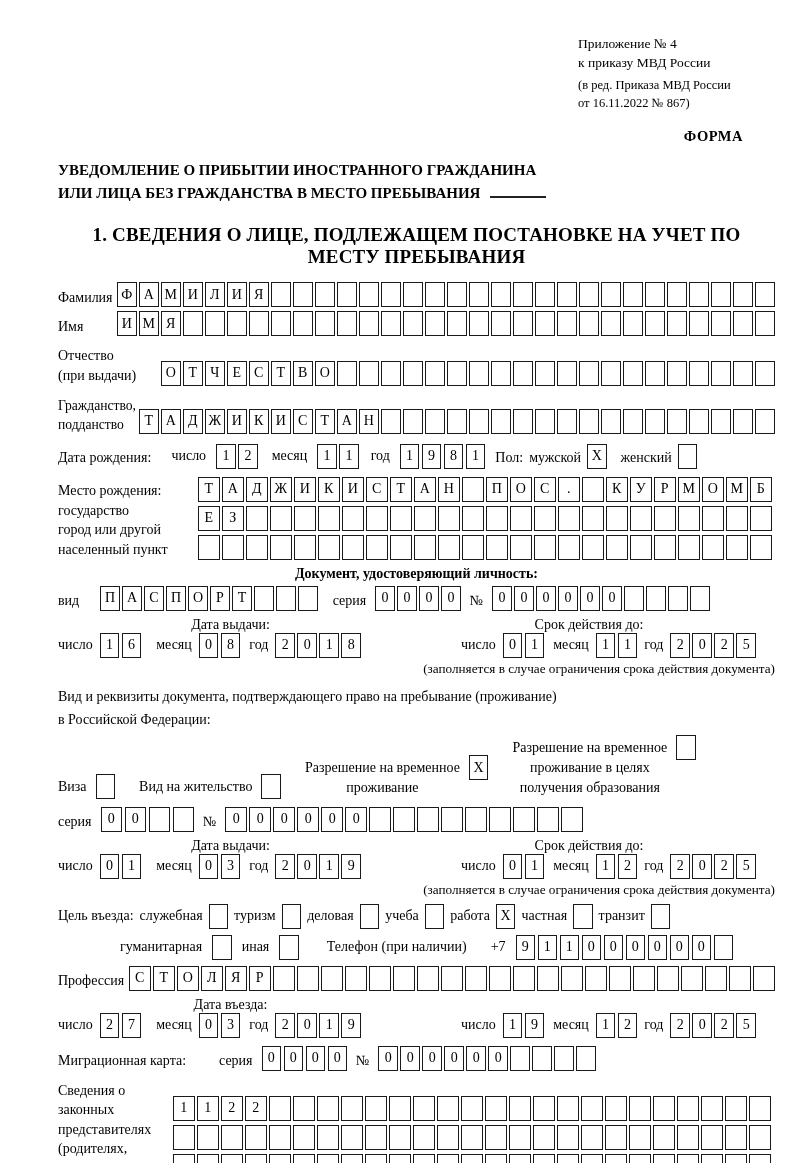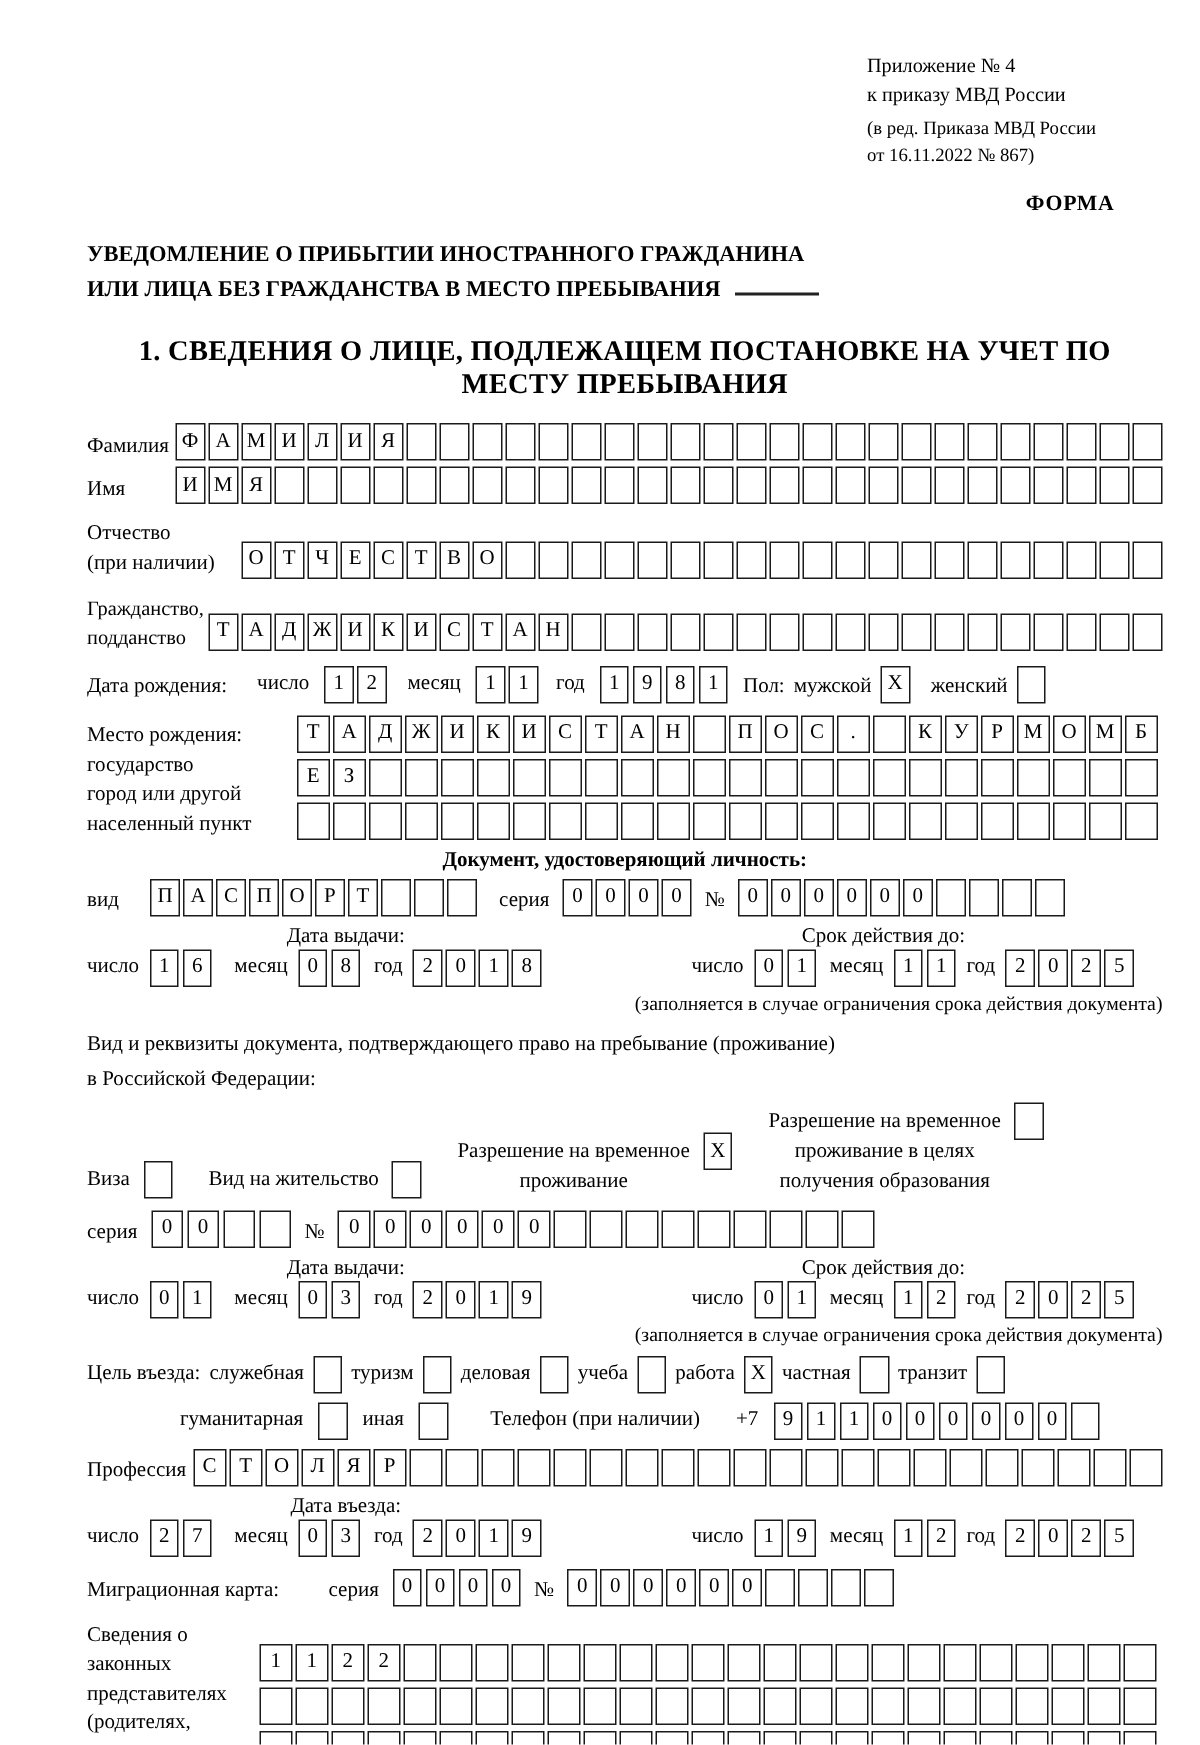--- a/index.html
+++ b/index.html
@@ -143,21 +143,21 @@
         <span class="cell"></span>
         <span class="cell"></span>
         <span class="cell"></span>
         <span class="cell"></span>
       </div>
   </div>
 
   <div class="row mt6">
     <div class="lbl" style="width:103px">
       <div>Отчество</div>
-      <div>(при наличии)</div>
+      <div>(при выдачи)</div>
     </div>
     <div class="cells">
         <span class="cell">О</span>
         <span class="cell">Т</span>
         <span class="cell">Ч</span>
         <span class="cell">Е</span>
         <span class="cell">С</span>
         <span class="cell">Т</span>
         <span class="cell">В</span>
         <span class="cell">О</span>

